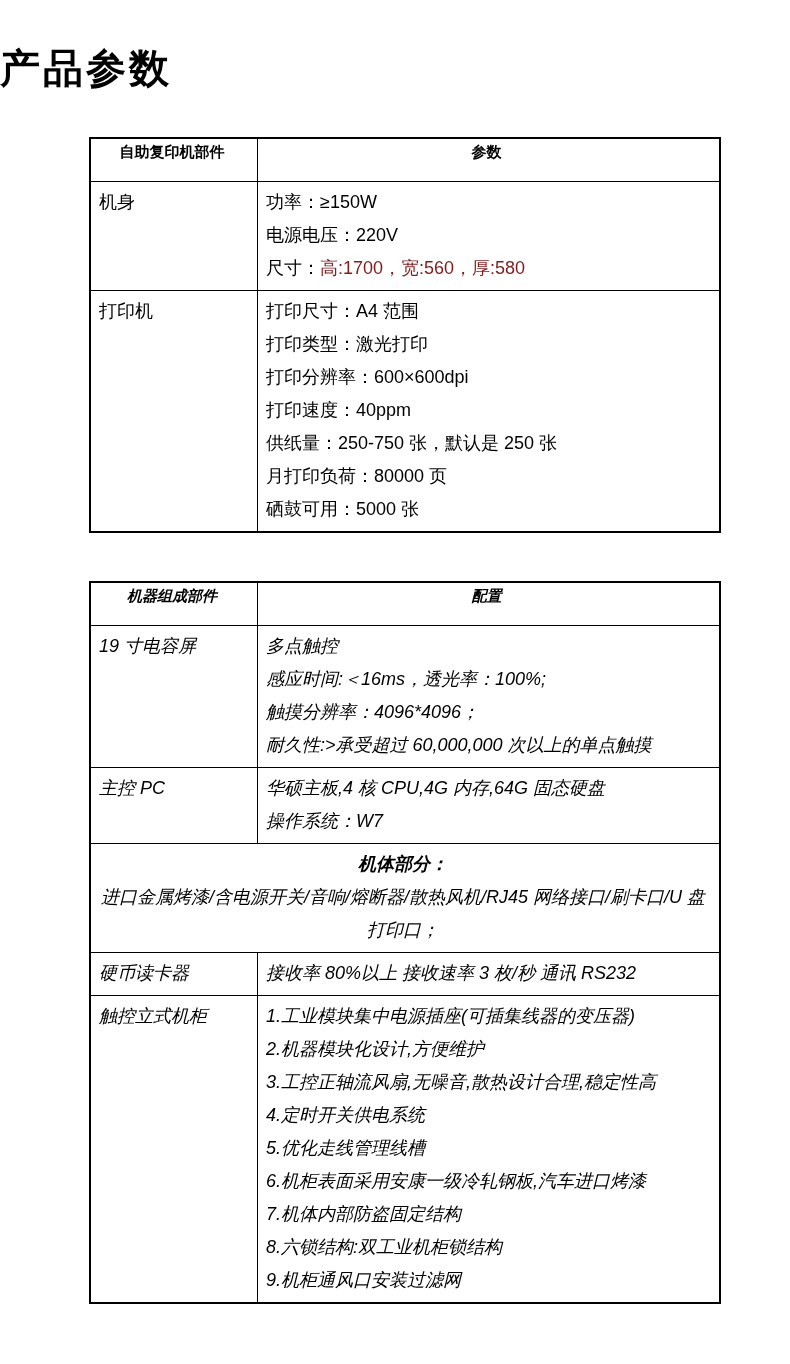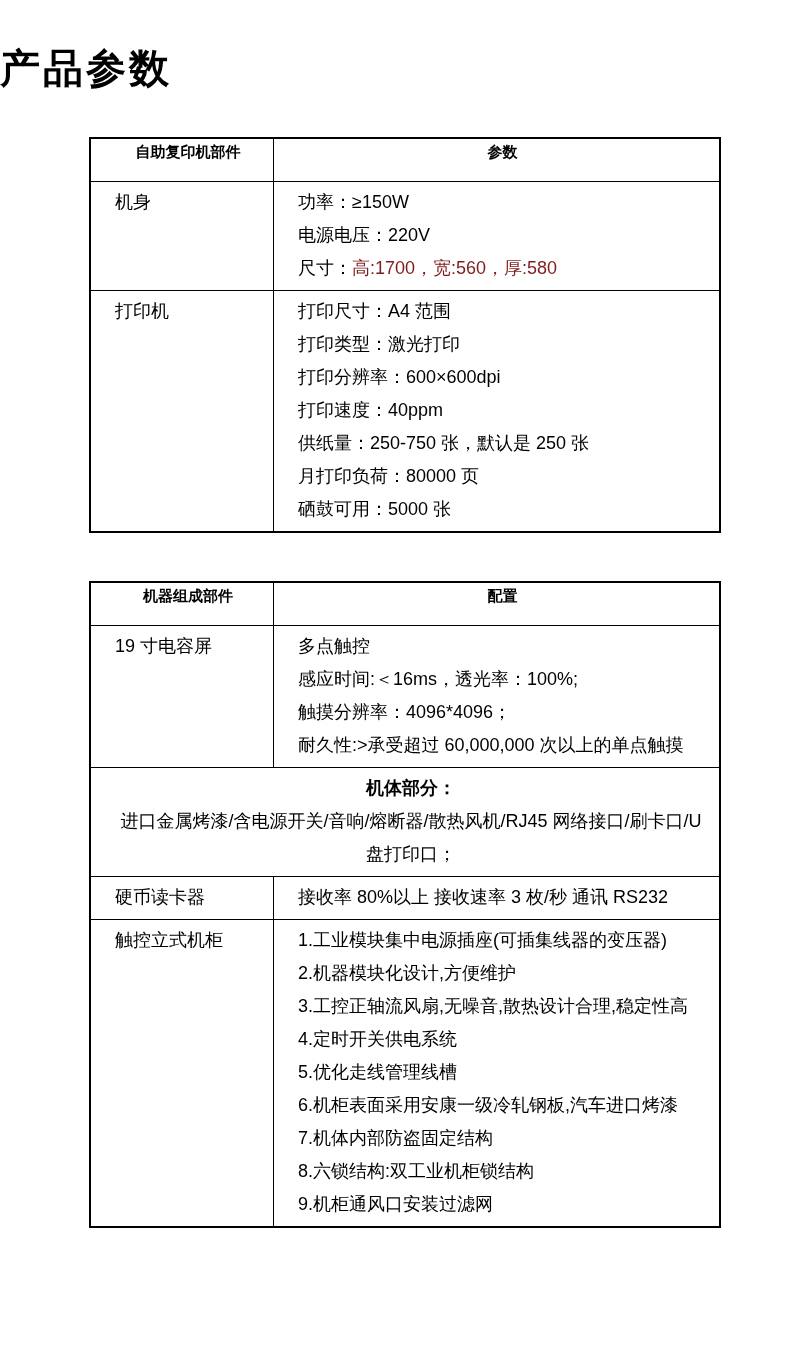--- a/index.html
+++ b/index.html
@@ -19,25 +19,25 @@
     text-align: left;
     letter-spacing: 3px;
   }
   table.spec {
     margin: 45px 0 0 89px;
     width: 632px;
     border-collapse: collapse;
     table-layout: fixed;
     border: 2px solid #000000;
   }
-  table.spec.second { margin-top: 48px; }
+  table.spec.second { margin-top: 48px; font-style: italic; }
   table.spec td {
     border: 1px solid #000000;
     font-size: 15px;
-    padding: 4px 12px 5px 24px;
+    padding: 4px 12px 5px 8px;
     vertical-align: top;
     word-break: break-all;
   }
   td.col1 { width: 146px; }
   td.hdr {
     height: 33px;
     font-weight: bold;
     text-align: center;
     vertical-align: middle;
     padding: 0 4px;
@@ -100,20 +100,29 @@
         <p>19 寸电容屏</p>
       </td>
       <td>
         <p>多点触控</p>
         <p>感应时间:＜16ms，透光率：100%;</p>
         <p>触摸分辨率：4096*4096；</p>
         <p>耐久性:&gt;承受超过 60,000,000 次以上的单点触摸</p>
       </td>
     </tr>
     <tr>
+      <td class="col1 label">
+        <p>主控 PC</p>
+      </td>
+      <td>
+        <p>华硕主板,4 核 CPU,4G 内存,64G 固态硬盘</p>
+        <p>操作系统：W7</p>
+      </td>
+    </tr>
+    <tr>
       <td colspan="2" class="merged">
         <p class="bold">机体部分：</p>
         <p>进口金属烤漆/含电源开关/音响/熔断器/散热风机/RJ45 网络接口/刷卡口/U 盘打印口；</p>
       </td>
     </tr>
     <tr>
       <td class="col1 label">
         <p>硬币读卡器</p>
       </td>
       <td>

